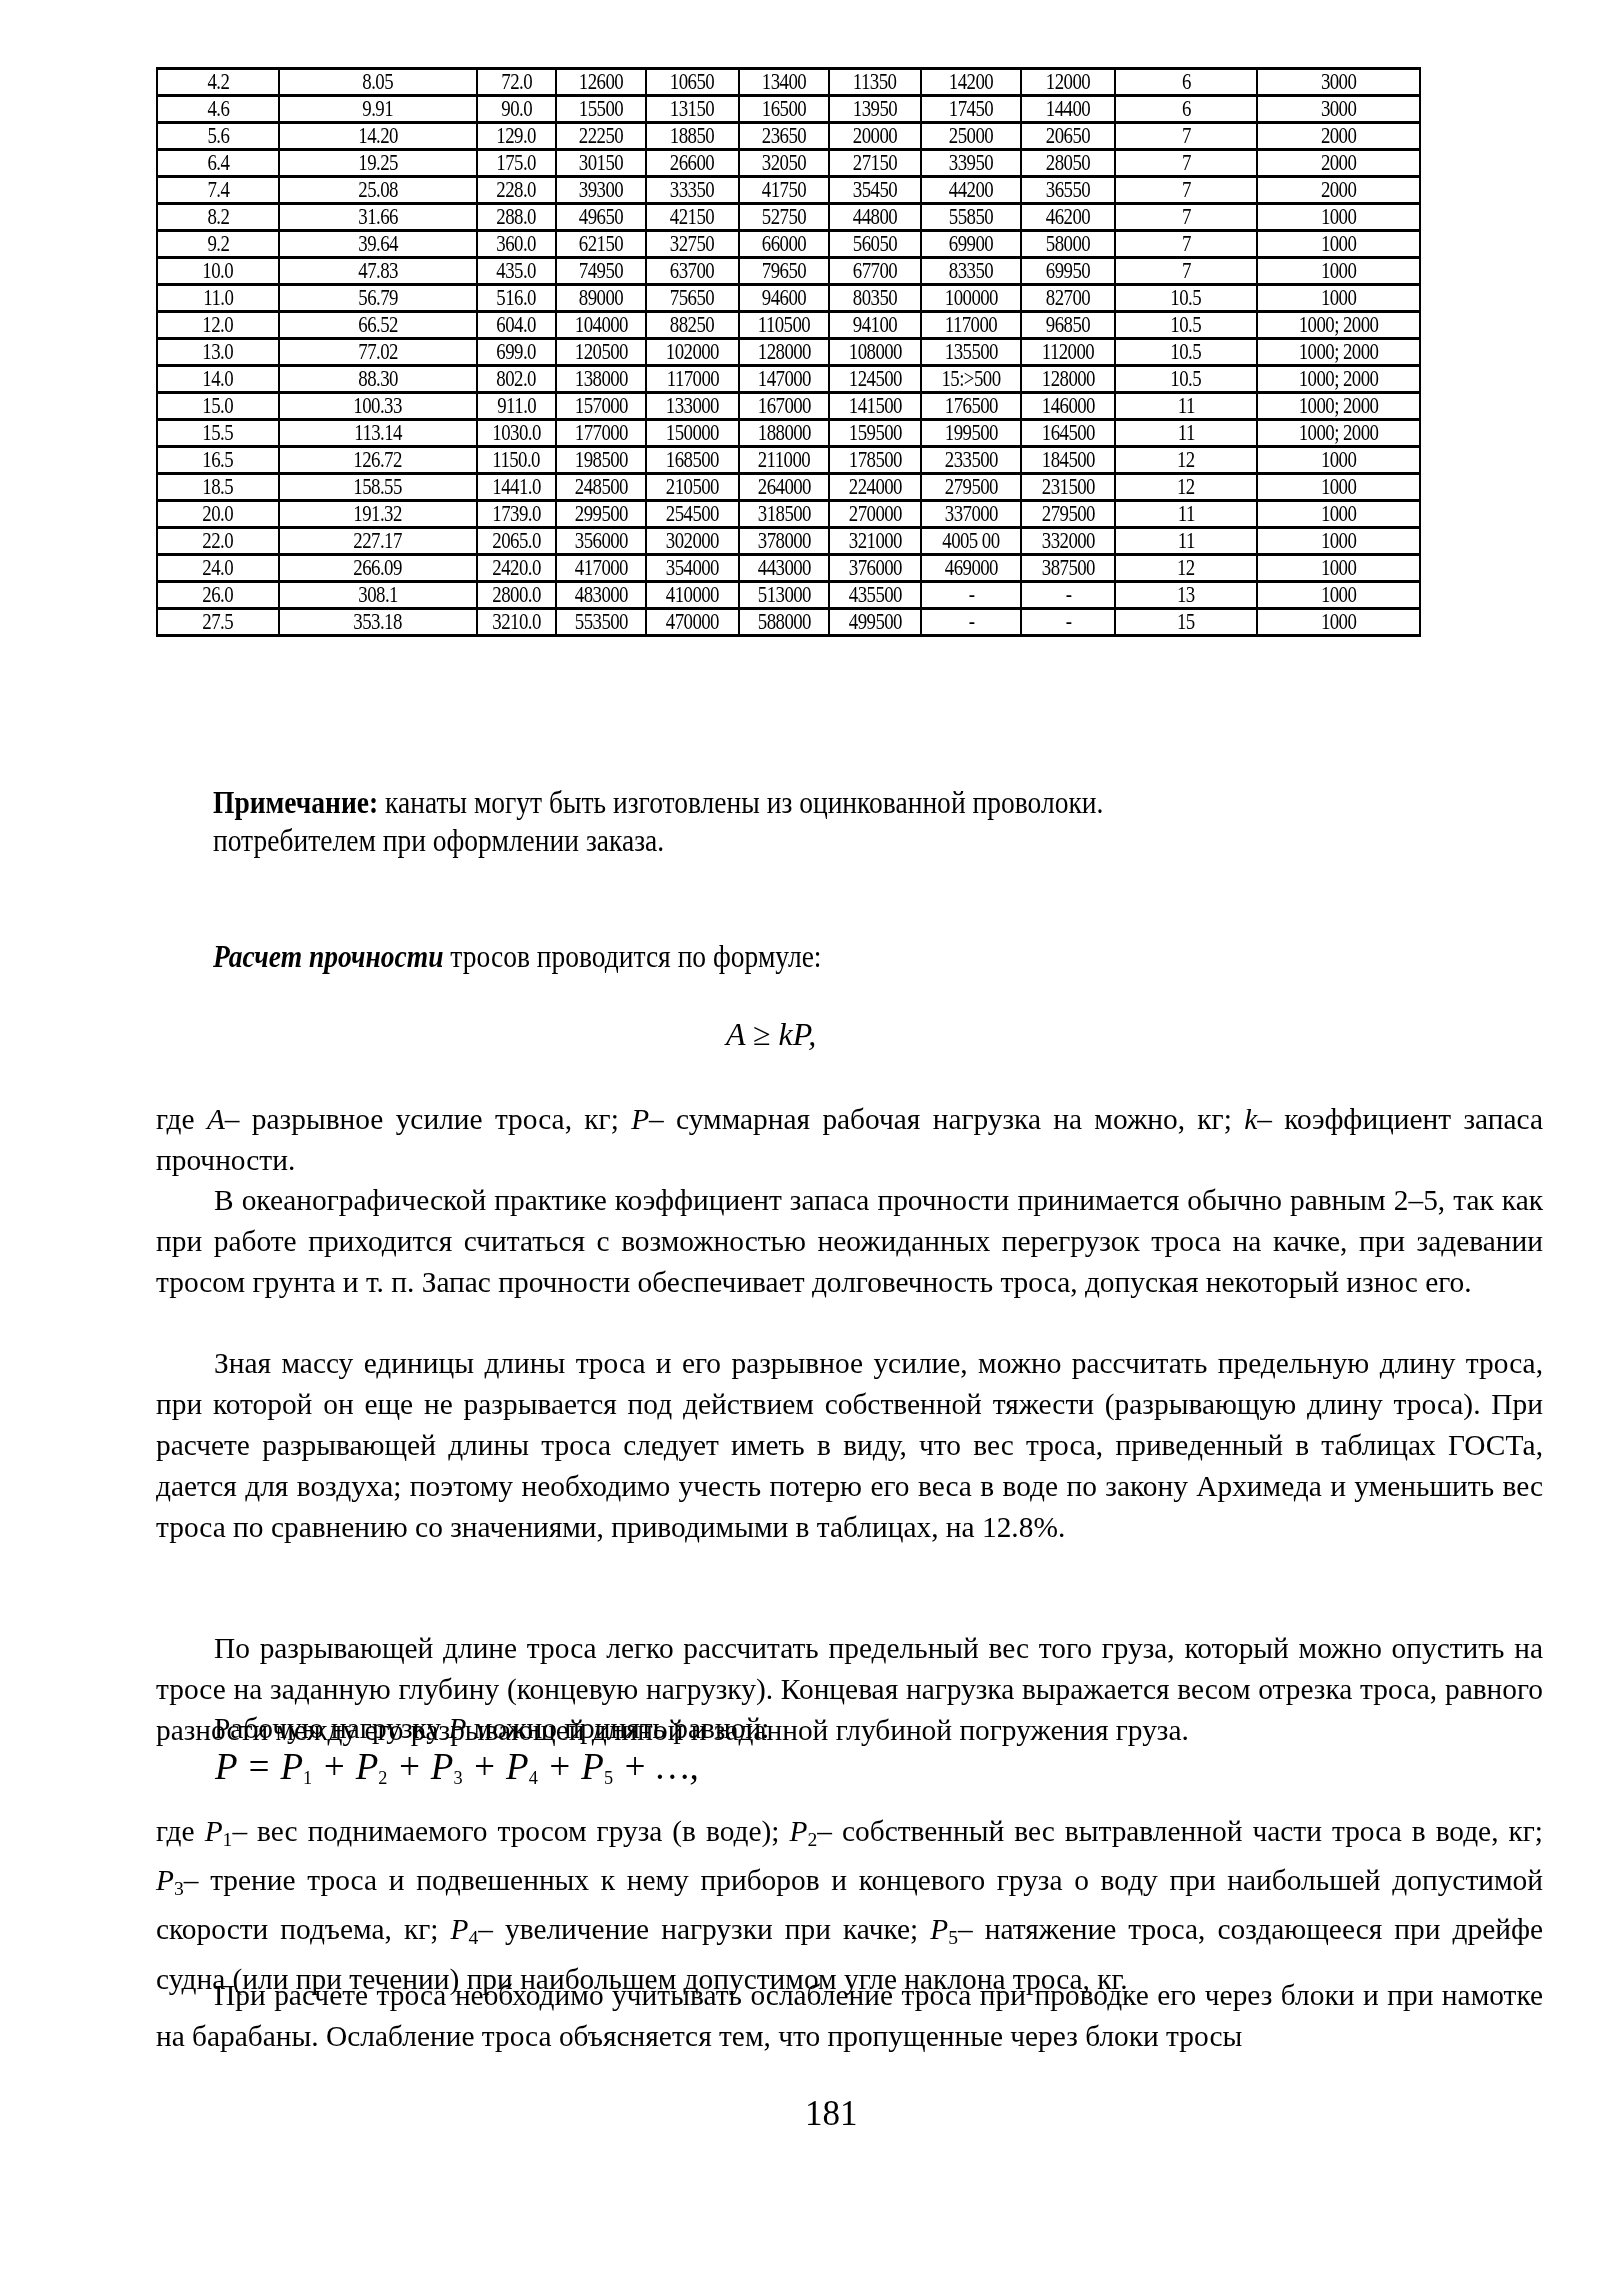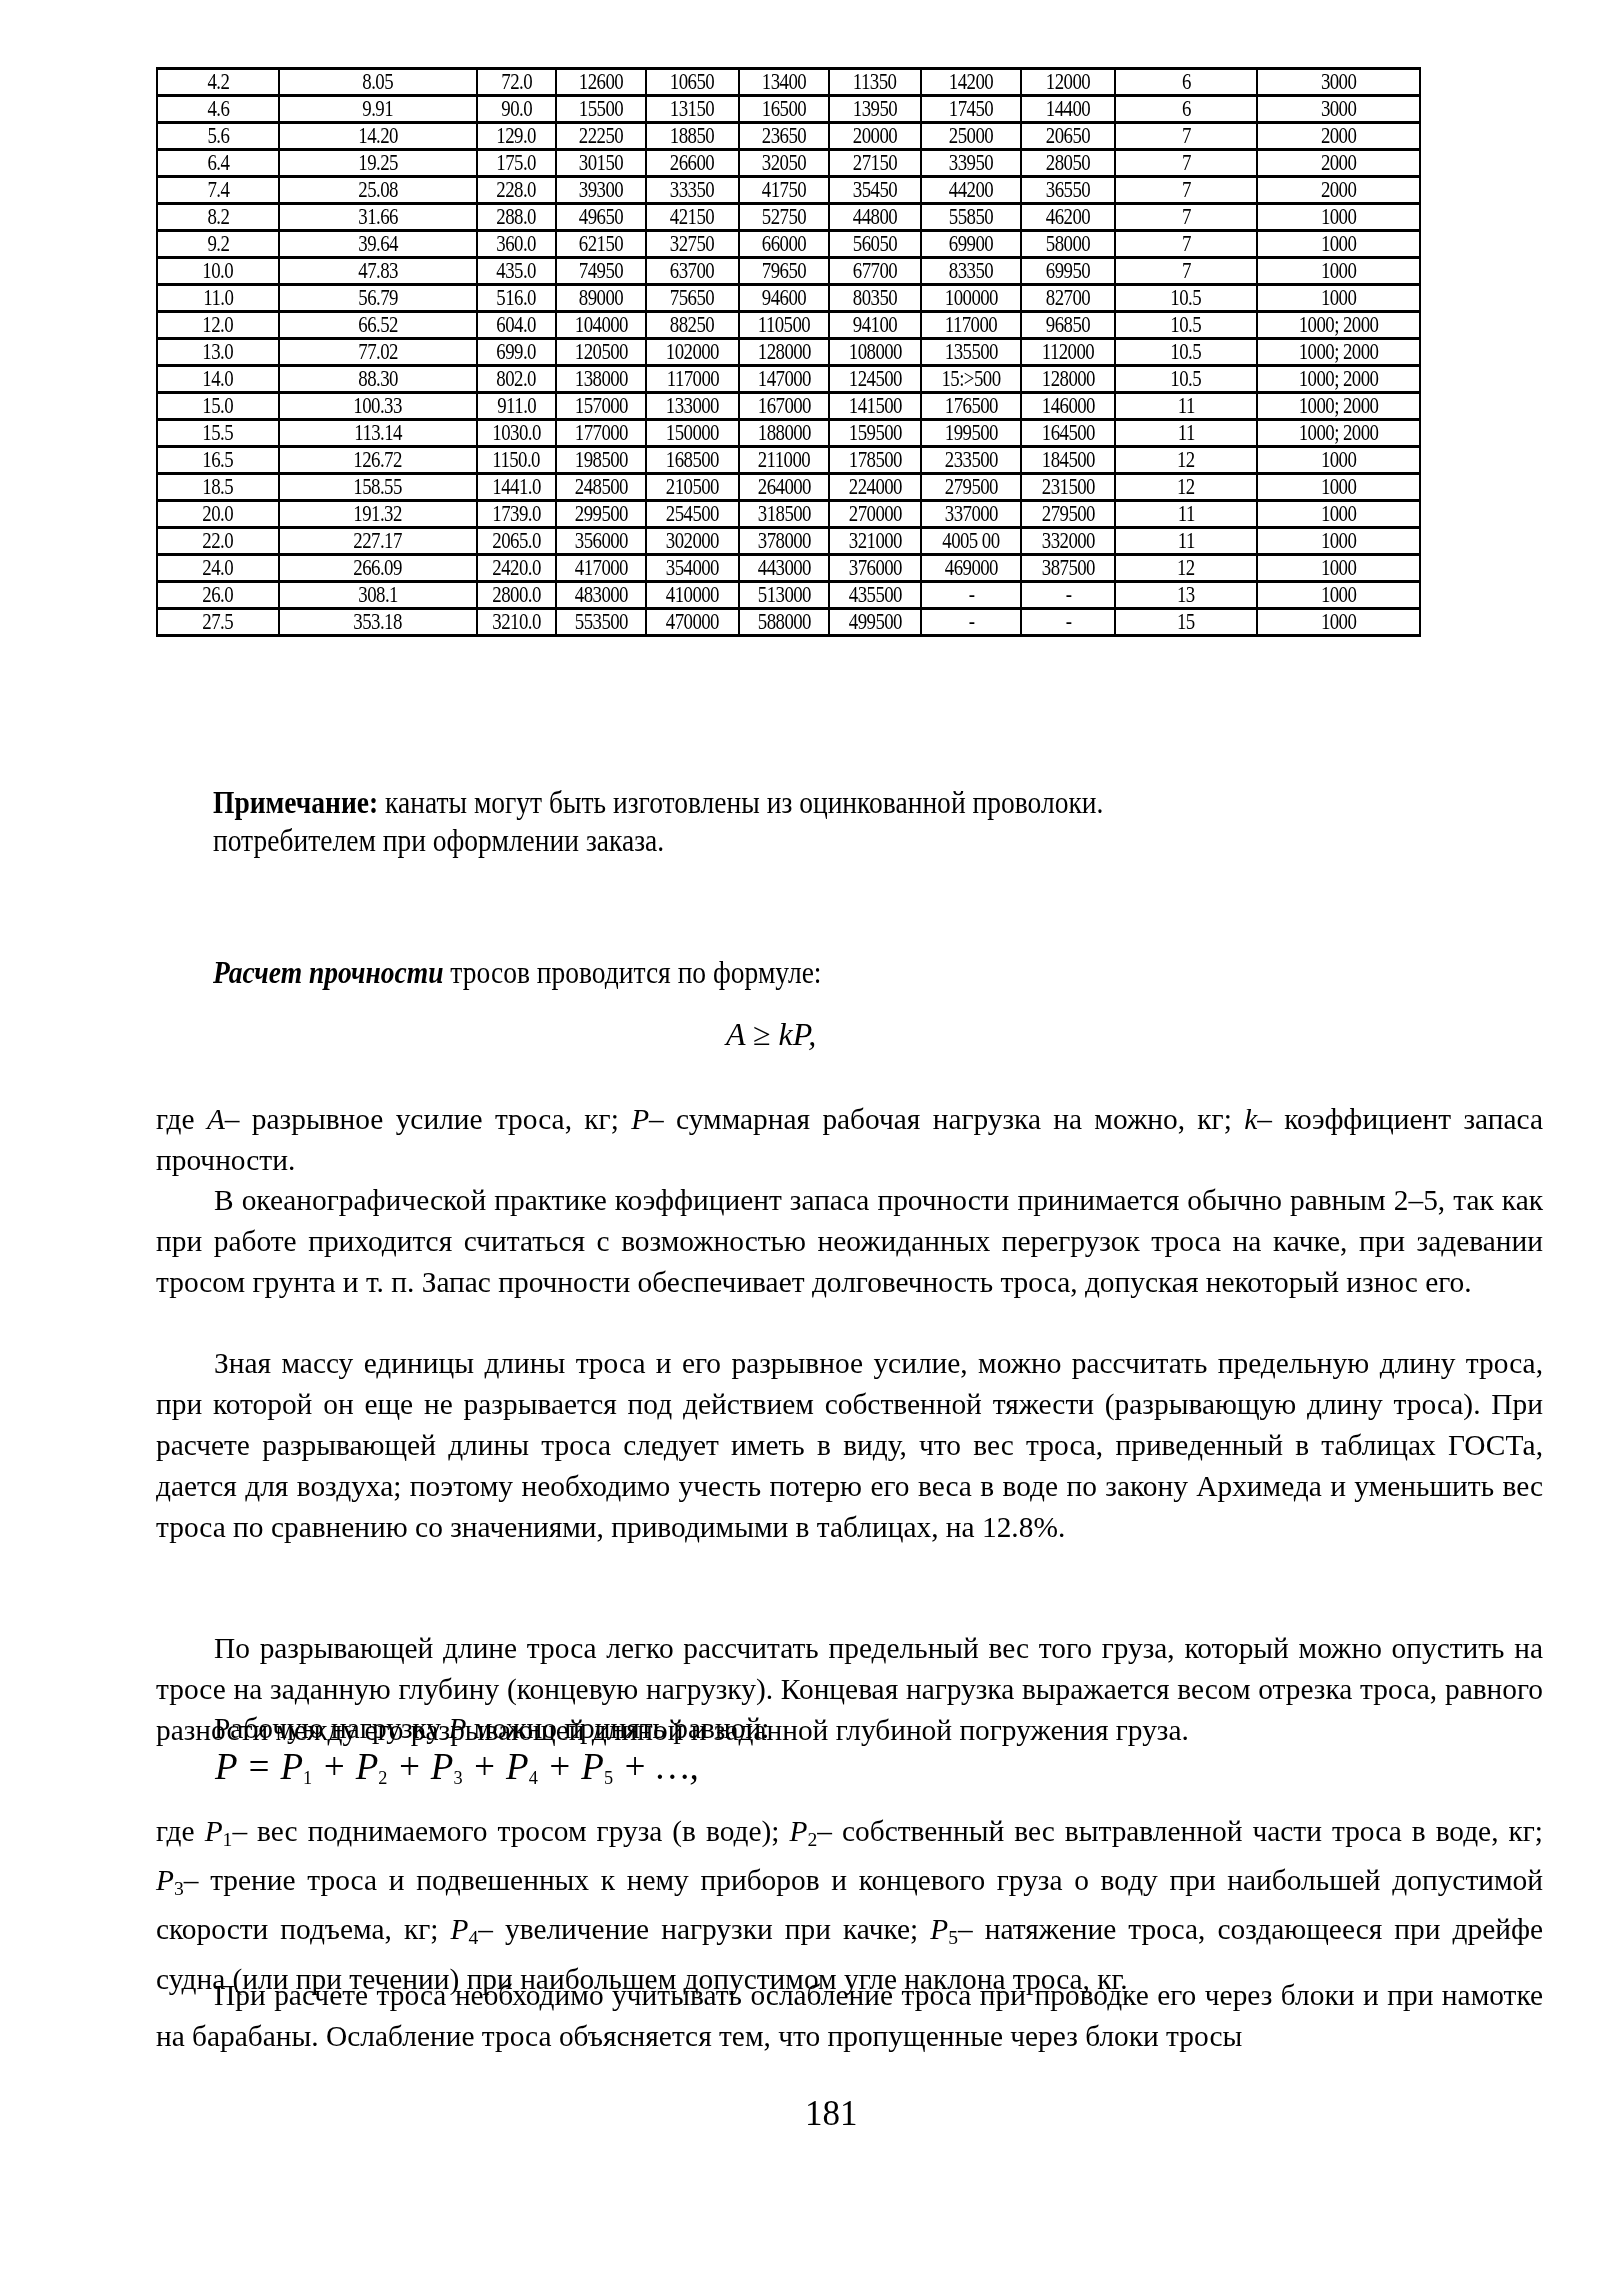--- a/index.html
+++ b/index.html
@@ -18,21 +18,21 @@
 
   
   .txt { position:absolute; font-size:32px; line-height:41px; }
   .cond { display:inline-block; transform:scaleX(0.86); transform-origin:left top; white-space:nowrap; }
   .just { position:absolute; left:156px; width:1387px; font-size:29.4px; line-height:41px;
           text-align:justify; text-align-last:left; }
   .just p { margin:0; }
   .indent { text-indent:58px; }
   .note { left:213px; top:782px; width:1112px; }
   .note .line { height:38px; }
-  .heading { left:213px; top:936px;margin-top:16px; }
+  .heading { left:213px; top:936px; }
   .formula1 { left:726px; top:1014px; font-style:italic; }
   .formula2 { left:215px; top:1721px; font-size:37px; font-style:italic; }
   .formula2 sub { font-size:18.3px; font-style:normal; }
   .pagenum { position:absolute; left:805px; top:2094px; font-size:35px; }
   b { font-weight:bold; }
   i { font-style:italic; }
   sub { font-size:19.6px; vertical-align:-5.2px; }
 </style>
 </head>
 <body>

